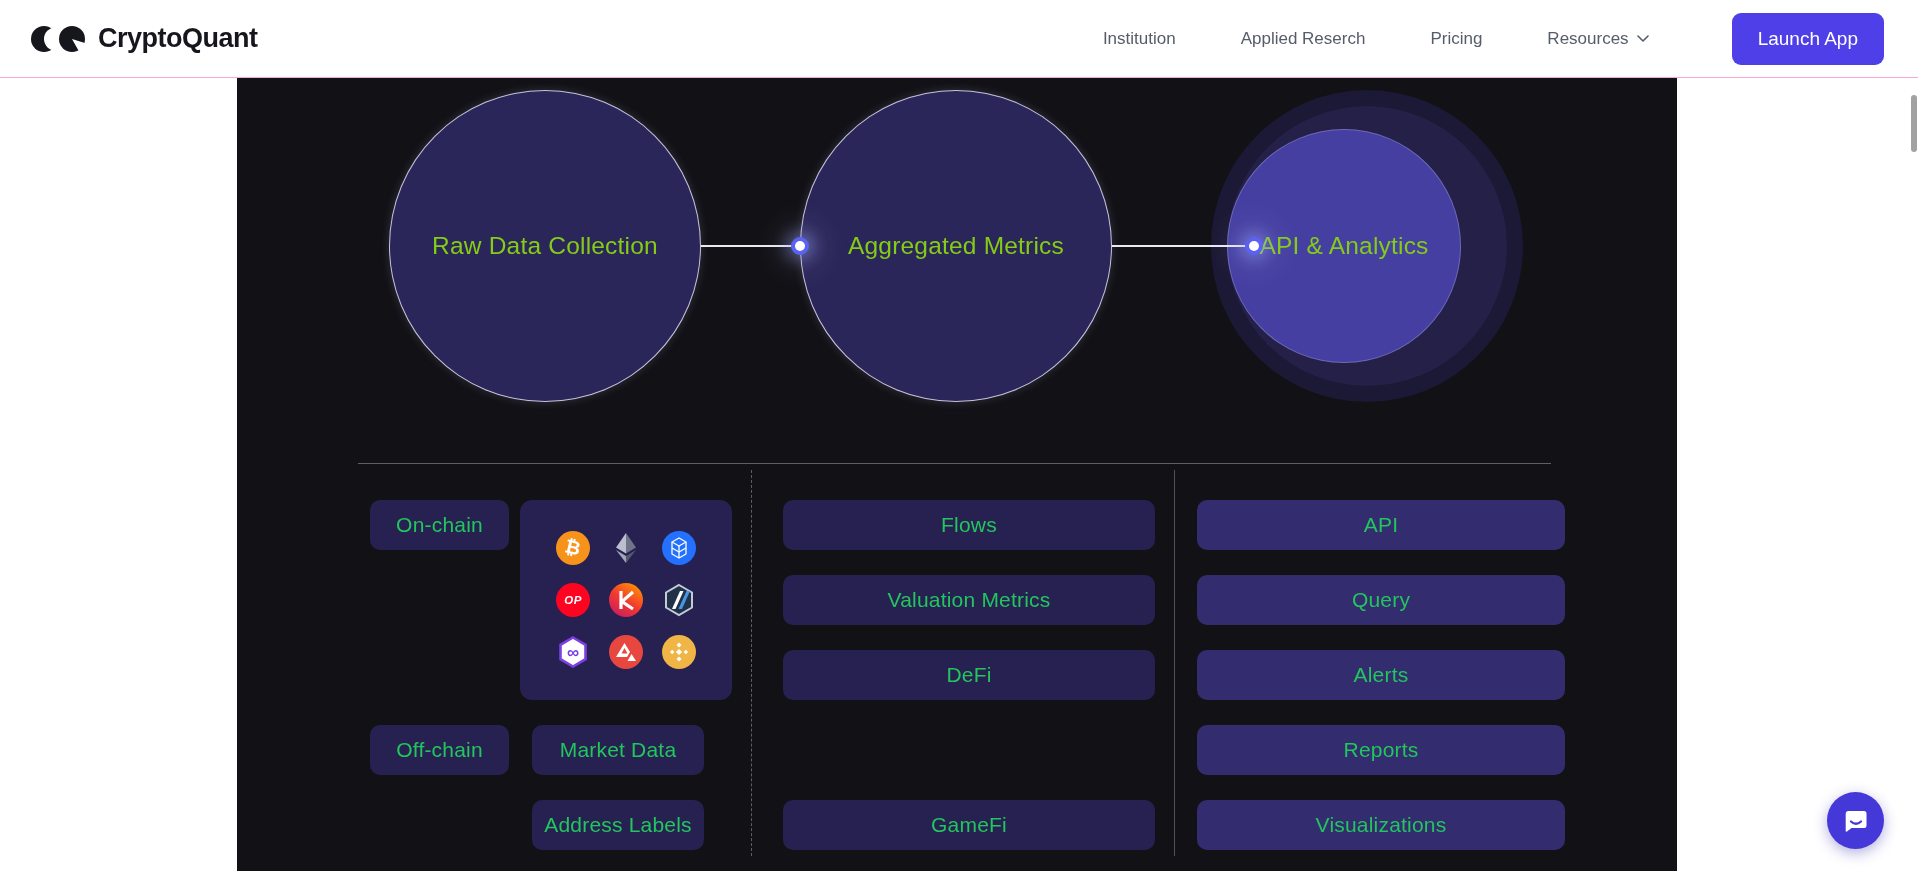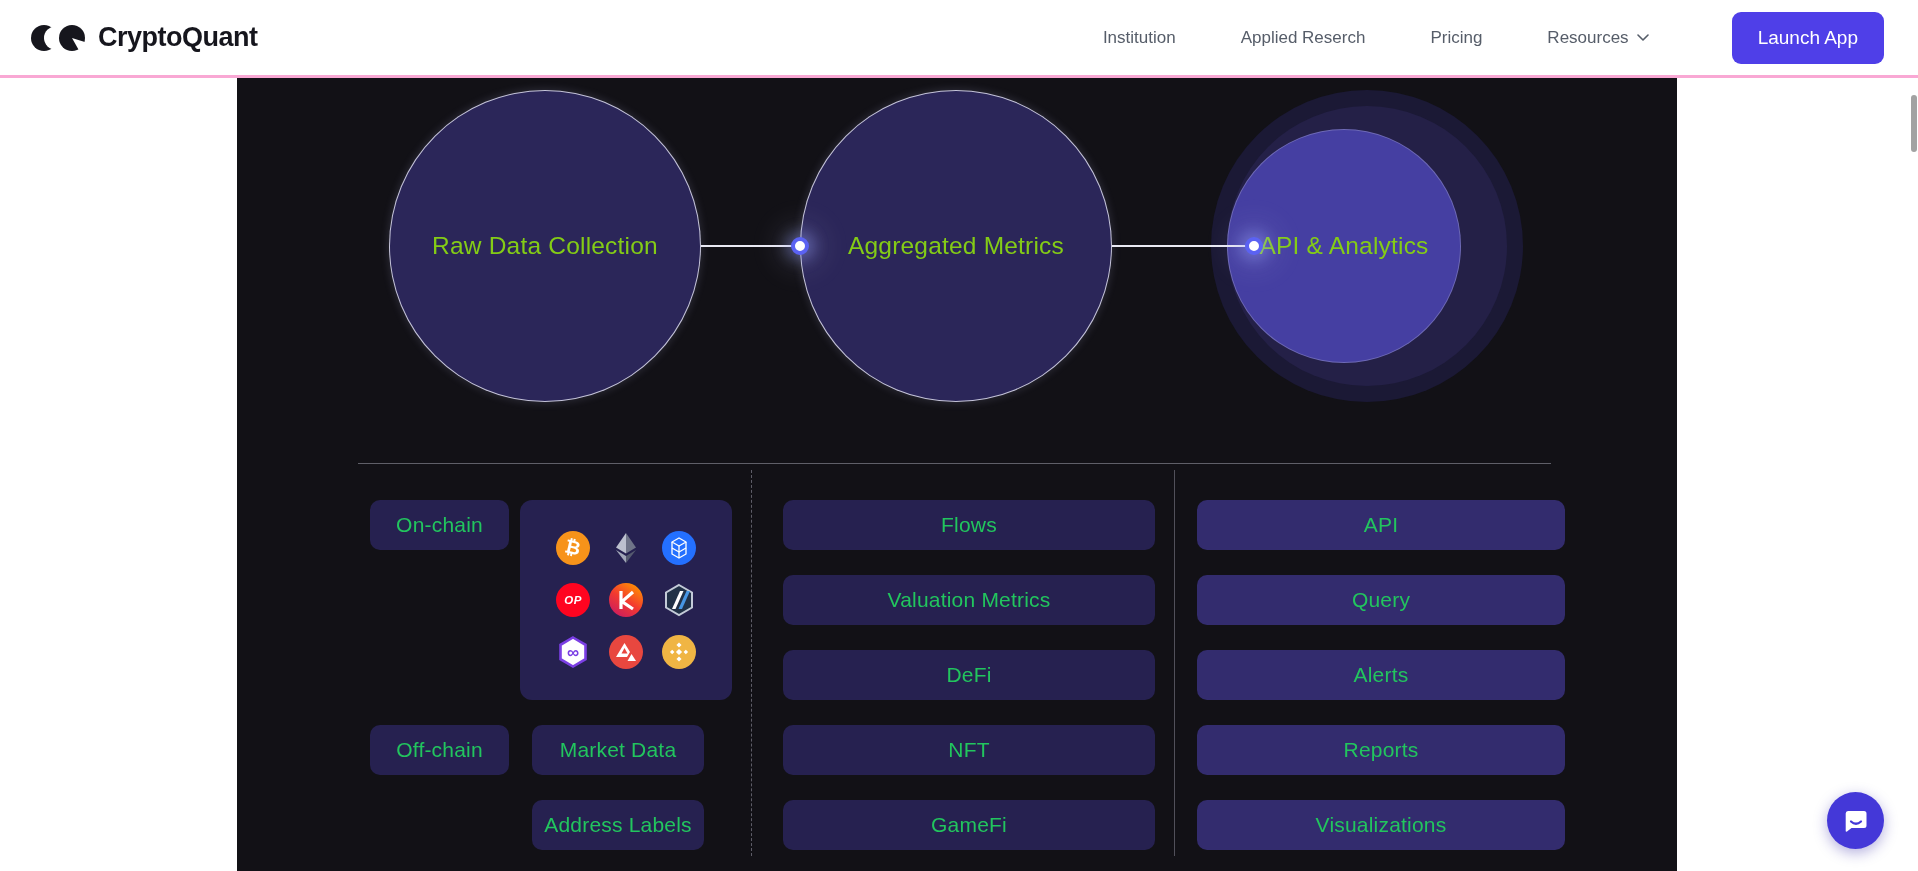--- a/index.html
+++ b/index.html
@@ -1,21 +1,21 @@
 <!DOCTYPE html>
 <html><head>
 <meta charset="utf-8">
 <style>
   * { margin:0; padding:0; box-sizing:border-box; }
   html,body { width:1918px; height:871px; overflow:hidden; background:#ffffff;
     font-family:"Liberation Sans", sans-serif; }
 
   
   .header { position:absolute; left:0; top:0; width:1918px; height:78px;
-    background:#ffffff; border-bottom:3px solid #f9a8d4; display:flex;
+    background:#ffffff; border-bottom:1px solid #f9a8d4; display:flex;
     align-items:center; z-index:5; }
   .logo { display:flex; align-items:center; gap:10px; margin-left:31px; }
   .logo-text { font-size:27px; font-weight:700; color:#16161d; letter-spacing:-0.5px; }
   .nav { margin-left:auto; display:flex; align-items:center; gap:65px; margin-right:34px; }
   .nav-link { font-size:17px; color:#565d69; cursor:pointer; white-space:nowrap; }
   .nav-link.with-caret { display:flex; align-items:center; gap:8px; }
   .launch-btn { margin-left:18px; background:#4f3fe8; color:#ffffff; font-size:19px;
     border:none; border-radius:9px; padding:15px 26px; cursor:pointer;
     font-family:"Liberation Sans", sans-serif; }
 
@@ -240,21 +240,20 @@
 
     </div>
   </div>
 
   <div class="chip chip-dark col-icons r4">Market Data</div>
   <div class="chip chip-dark col-icons r5">Address Labels</div>
 
   <div class="chip chip-dark col-mid r1">Flows</div>
   <div class="chip chip-dark col-mid r2">Valuation Metrics</div>
   <div class="chip chip-dark col-mid r3">DeFi</div>
-  <div class="chip chip-dark col-mid r4">NFT</div>
   <div class="chip chip-light col-right r1">API</div>
 
   <div class="chip chip-dark col-mid r5">GameFi</div>
   <div class="chip chip-light col-right r2">Query</div>
   <div class="chip chip-light col-right r3">Alerts</div>
   <div class="chip chip-light col-right r4">Reports</div>
   <div class="chip chip-light col-right r5">Visualizations</div>
 
 </div>
 

